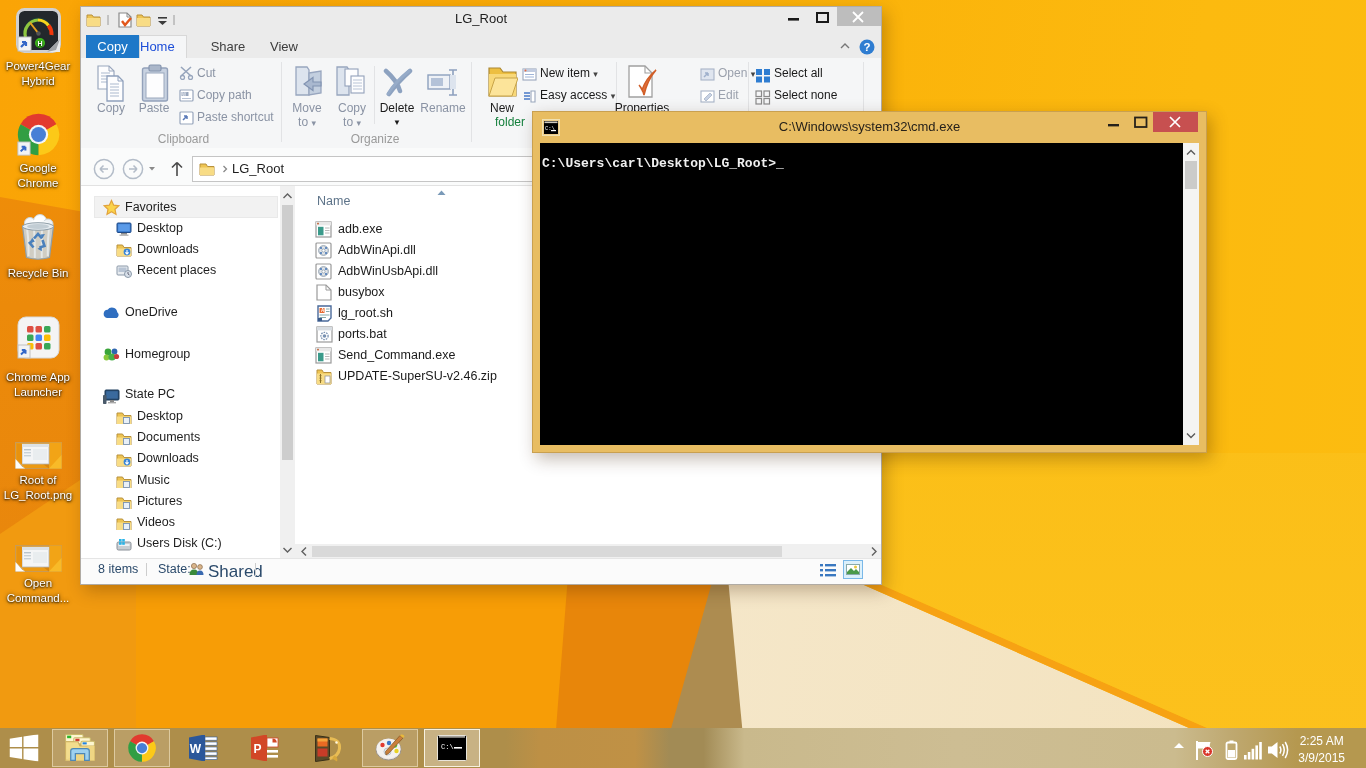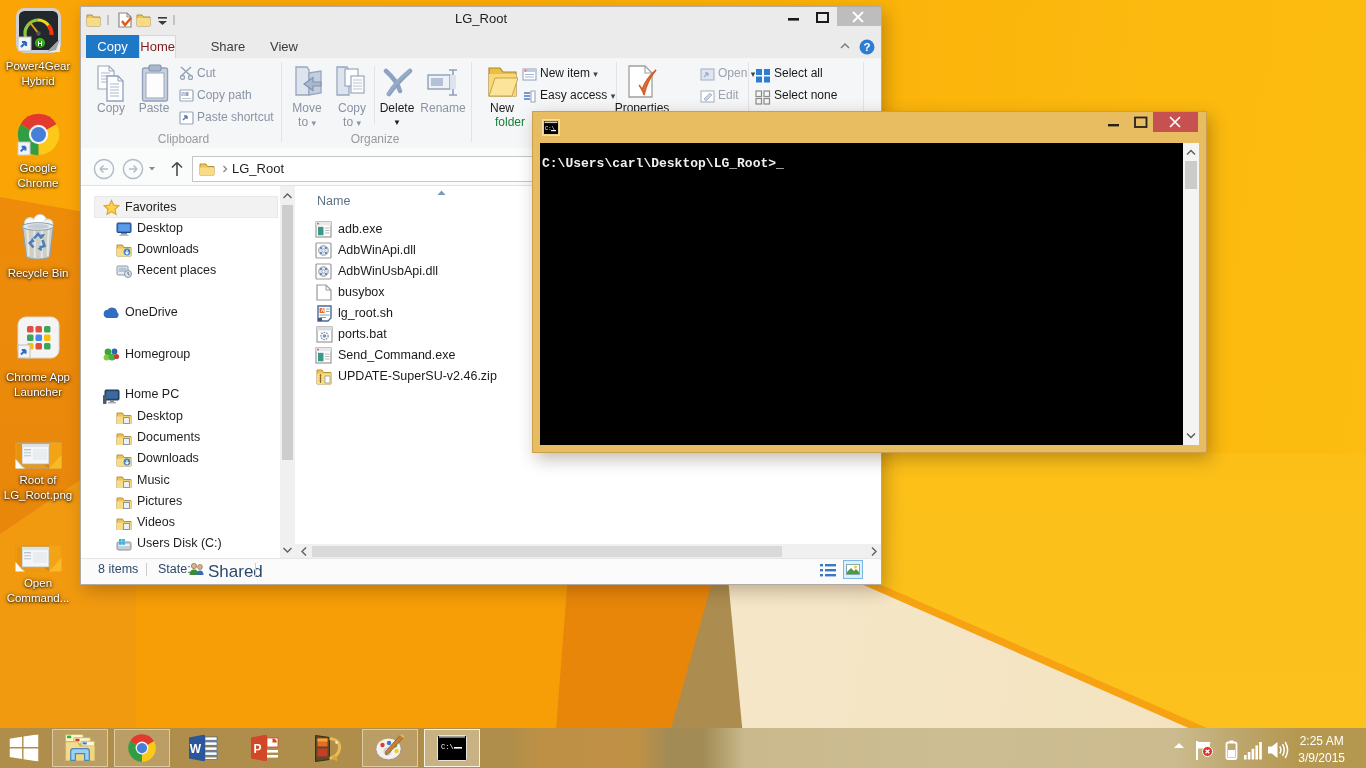--- a/index.html
+++ b/index.html
@@ -243,21 +243,21 @@
     <div class="abs" style="left:0;top:5px;width:802px;text-align:center;font-size:13px;color:#1e1e1e;">LG_Root</div>
     <div class="abs" style="left:757px;top:1px;width:44px;height:19px;background:#bdbdbd;"></div>
     <svg class="abs" style="left:700px;top:1px;" width="101" height="20" viewBox="0 0 101 20">
       <rect x="8" y="11" width="11" height="2.6" fill="#1a1a1a"></rect>
       <rect x="37" y="6" width="11" height="9" fill="none" stroke="#1a1a1a" stroke-width="2"></rect>
       <path d="M73 5 L83 15 M83 5 L73 15" stroke="#fff" stroke-width="1.8"></path>
     </svg>
 
     <div class="abs" style="left:1px;top:26px;width:800px;height:26px;background:#ebebeb;"></div>
     <div class="abs" style="left:6px;top:29px;width:53px;height:23px;background:#1e78c8;color:#fff;font-size:13px;text-align:center;line-height:23px;">Copy</div>
-    <div class="abs" style="left:59px;top:29px;width:37px;height:24px;background:#f5f6f7;border:1px solid #d8d8d8;border-bottom:none;box-sizing:border-box;color:#7f1d1d;font-size:13px;text-align:right;line-height:22px;">Home</div>
+    <div class="abs" style="left:59px;top:29px;width:48px;height:24px;background:#f5f6f7;border:1px solid #d8d8d8;border-bottom:none;box-sizing:border-box;color:#1d4ed8;font-size:13px;text-align:left;line-height:22px;">Home</div>
     <div class="abs" style="left:118px;top:29px;width:60px;height:23px;color:#404040;font-size:13px;text-align:center;line-height:23px;">Share</div>
     <div class="abs" style="left:178px;top:29px;width:52px;height:23px;color:#3b3b3b;font-size:13px;text-align:center;line-height:23px;">View</div>
     <svg class="abs" style="left:758px;top:33px;" width="40" height="16" viewBox="0 0 40 16">
       <path d="M3 9 L7 5 L11 9" fill="none" stroke="#777" stroke-width="1.4"></path>
       <circle cx="29" cy="8" r="7.5" fill="#2f7dd1"></circle>
       <text x="29" y="12.2" font-size="11.5" font-weight="bold" fill="#fff" text-anchor="middle">?</text>
     </svg>
 
     <div class="abs" style="left:1px;top:52px;width:800px;height:90px;background:#f5f6f7;border-bottom:1px solid #e4e4e6;box-sizing:content-box;"></div>
     <div class="abs rbsep" style="left:201px;"></div>
@@ -427,21 +427,21 @@
     </svg>
     <div class="abs" style="left:152px;top:155px;font-size:13px;color:#1e1e1e;">LG_Root</div>
 
     <div class="abs" style="left:14px;top:190px;width:184px;height:22px;background:#f2f2f2;border:1px solid #e9e9e9;box-sizing:border-box;"></div>
     <div class="nav" style="left:45px;top:194px;text-align:center;">Favorites</div>
     <div class="nav" style="left:57px;top:215px;">Desktop</div>
     <div class="nav" style="left:57px;top:236px;">Downloads</div>
     <div class="nav" style="left:57px;top:257px;">Recent places</div>
     <div class="nav" style="left:45px;top:299px;">OneDrive</div>
     <div class="nav" style="left:45px;top:341px;">Homegroup</div>
-    <div class="nav" style="left:45px;top:381px;">Home PC</div>
+    <div class="nav" style="left:45px;top:381px;">State PC</div>
     <div class="nav" style="left:57px;top:403px;">Desktop</div>
     <div class="nav" style="left:57px;top:424px;">Documents</div>
     <div class="nav" style="left:57px;top:445px;">Downloads</div>
     <div class="nav" style="left:57px;top:467px;">Music</div>
     <div class="nav" style="left:57px;top:488px;">Pictures</div>
     <div class="nav" style="left:57px;top:509px;">Videos</div>
     <div class="nav" style="left:57px;top:530px;">Users Disk (C:)</div>
 
     <svg class="abs" style="left:23px;top:193px;" width="17" height="17" viewBox="0 0 17 17">
       <path d="M8.5 1.5 L10.7 6.2 L15.8 6.8 L12 10.3 L13 15.4 L8.5 12.8 L4 15.4 L5 10.3 L1.2 6.8 L6.3 6.2 Z" fill="#fbd34a" stroke="#e2a33c" stroke-width="1.2"></path>
@@ -609,20 +609,21 @@
     </svg>
     <div class="abs" style="left:763px;top:554px;width:20px;height:19px;background:#dcf0fb;border:1px solid #7ab8e8;box-sizing:border-box;"></div>
     <svg class="abs" style="left:766px;top:558px;" width="14" height="11" viewBox="0 0 14 11">
       <rect x="0.5" y="0.5" width="13" height="10" fill="#fff" stroke="#8aa"></rect>
       <path d="M1 8 L5 4 L8 7 L10 5 L13 8 L13 10 L1 10 Z" fill="#4a9a4a"></path>
       <circle cx="9.5" cy="3" r="1.5" fill="#e8c83c"></circle>
     </svg>
   </div>
 
   <div id="cmd" class="abs" style="left:532px;top:111px;width:675px;height:342px;background:#e8bd62;box-shadow:inset 0 0 0 1px #c9a050, 4px 6px 16px rgba(60,30,0,.3);">
+    <div class="abs" style="left:0;top:0;width:675px;height:32px;text-align:center;font-size:13px;color:#26211a;line-height:32px;">C:\Windows\system32\cmd.exe</div>
     <svg class="abs" style="left:10px;top:8px;" width="18" height="17" viewBox="0 0 18 17">
       <rect x="0.5" y="0.5" width="17" height="16" fill="rgba(255,255,255,0.25)" stroke="#f0e0b0" stroke-width="1"></rect>
       <rect x="2" y="2" width="14" height="13" fill="#000"></rect>
       <rect x="2.5" y="2.5" width="13" height="1.6" fill="#cdc9c0"></rect>
       <text x="3" y="10.5" font-size="5.5" fill="#fff" font-family="Liberation Mono, monospace">C:\</text>
       <rect x="9" y="11" width="5" height="1.2" fill="#fff"></rect>
     </svg>
     <div class="abs" style="left:621px;top:1px;width:45px;height:20px;background:#c75050;"></div>
     <svg class="abs" style="left:560px;top:1px;" width="110" height="20" viewBox="0 0 110 20">
       <rect x="16" y="12" width="11" height="2.4" fill="#26211a"></rect>

